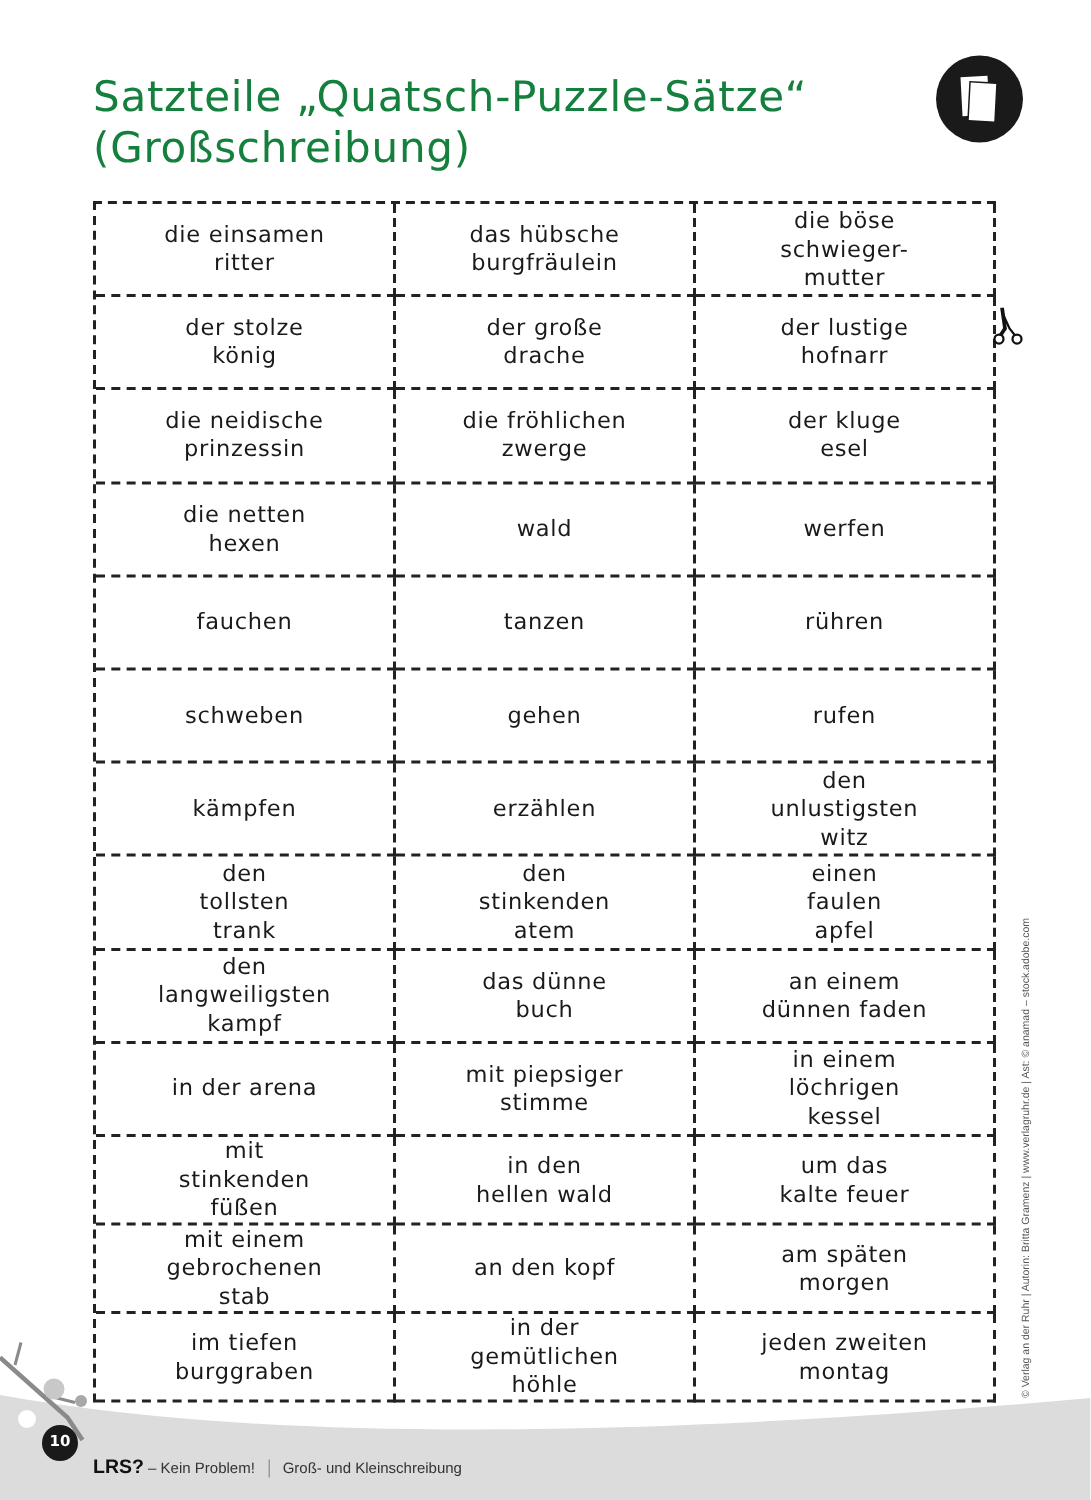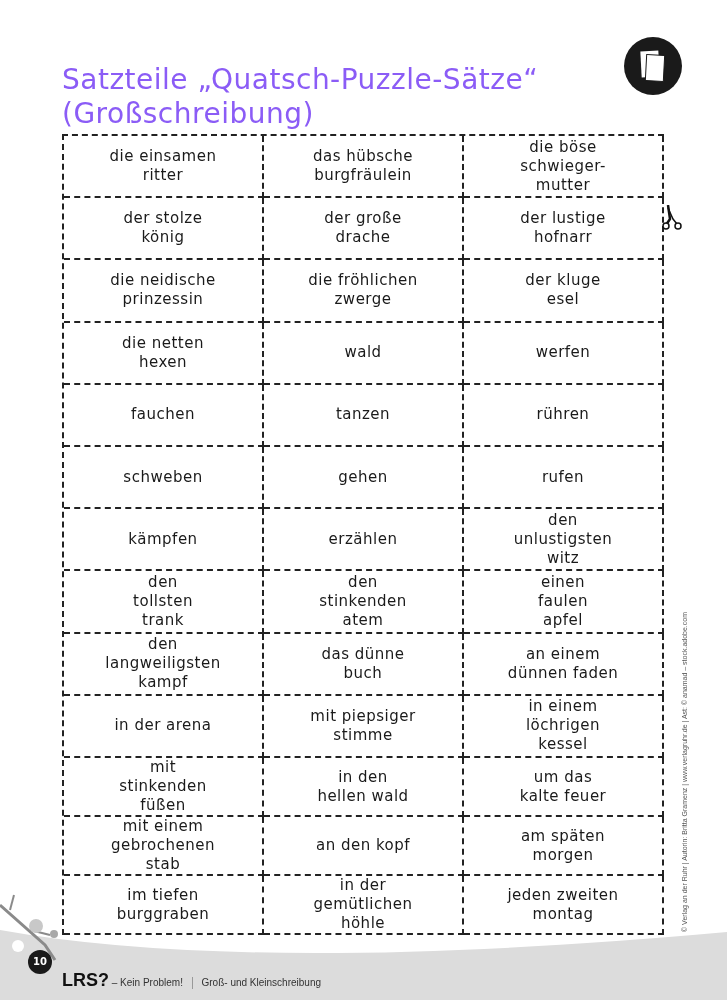--- a/index.html
+++ b/index.html
@@ -3,23 +3,22 @@
 <meta charset="utf-8">
 <style>
   html, body { margin: 0; padding: 0; }
   body {
     width: 727px; height: 1000px; position: relative; overflow: hidden;
     background: #ffffff; color: #1a1a1a;
     font-family: "DejaVu Sans", sans-serif;
   }
   .title {
     position: absolute; left: 62px; top: 48px;
-    font-size: 28px; line-height: 34px; color: #8b5cf6;
+    font-size: 28px; line-height: 34px; color: #15803d;
     letter-spacing: 0.5px;
-    margin-top: 15px;
   }
   .title span { display: block; }
   .badge {
     position: absolute; left: 624px; top: 37px; width: 58px; height: 58px;
     border-radius: 50%; background: #1a1a1a;
   }
   .badge svg { position: absolute; left: 0; top: 0; }
   .grid {
     position: absolute; left: 62px; top: 134px; width: 602px; height: 801px;
     display: grid; grid-template-columns: repeat(3, 1fr); grid-template-rows: repeat(10, 1fr);
@@ -39,21 +38,21 @@
   }
   .page-num {
     position: absolute; left: 28px; top: 950px; width: 24px; height: 24px;
     border-radius: 50%; background: #1a1a1a; color: #fff;
     font-size: 10px; line-height: 24px; text-align: center; font-weight: bold;
   }
   .footer-text {
     position: absolute; left: 62px; top: 970px; font-size: 10px; color: #333;
     font-family: "Liberation Sans", sans-serif; white-space: nowrap;
   }
-  .footer-text .brand { font-weight: bold; font-size: 18px; color: #111; margin-top: 12px; }
+  .footer-text .brand { font-weight: bold; font-size: 13px; color: #111; margin-top: 12px; }
   .footer-text .sep { display: inline-block; width: 1px; height: 12px; background: #999; margin: 0 6px; vertical-align: middle; }
   .copyright {
     position: absolute; left: 681px; top: 932px;
     transform: rotate(-90deg); transform-origin: left top;
     font-size: 7px; color: #555; white-space: nowrap;
     font-family: "Liberation Sans", sans-serif;
   }
 </style>
 </head>
 <body>

